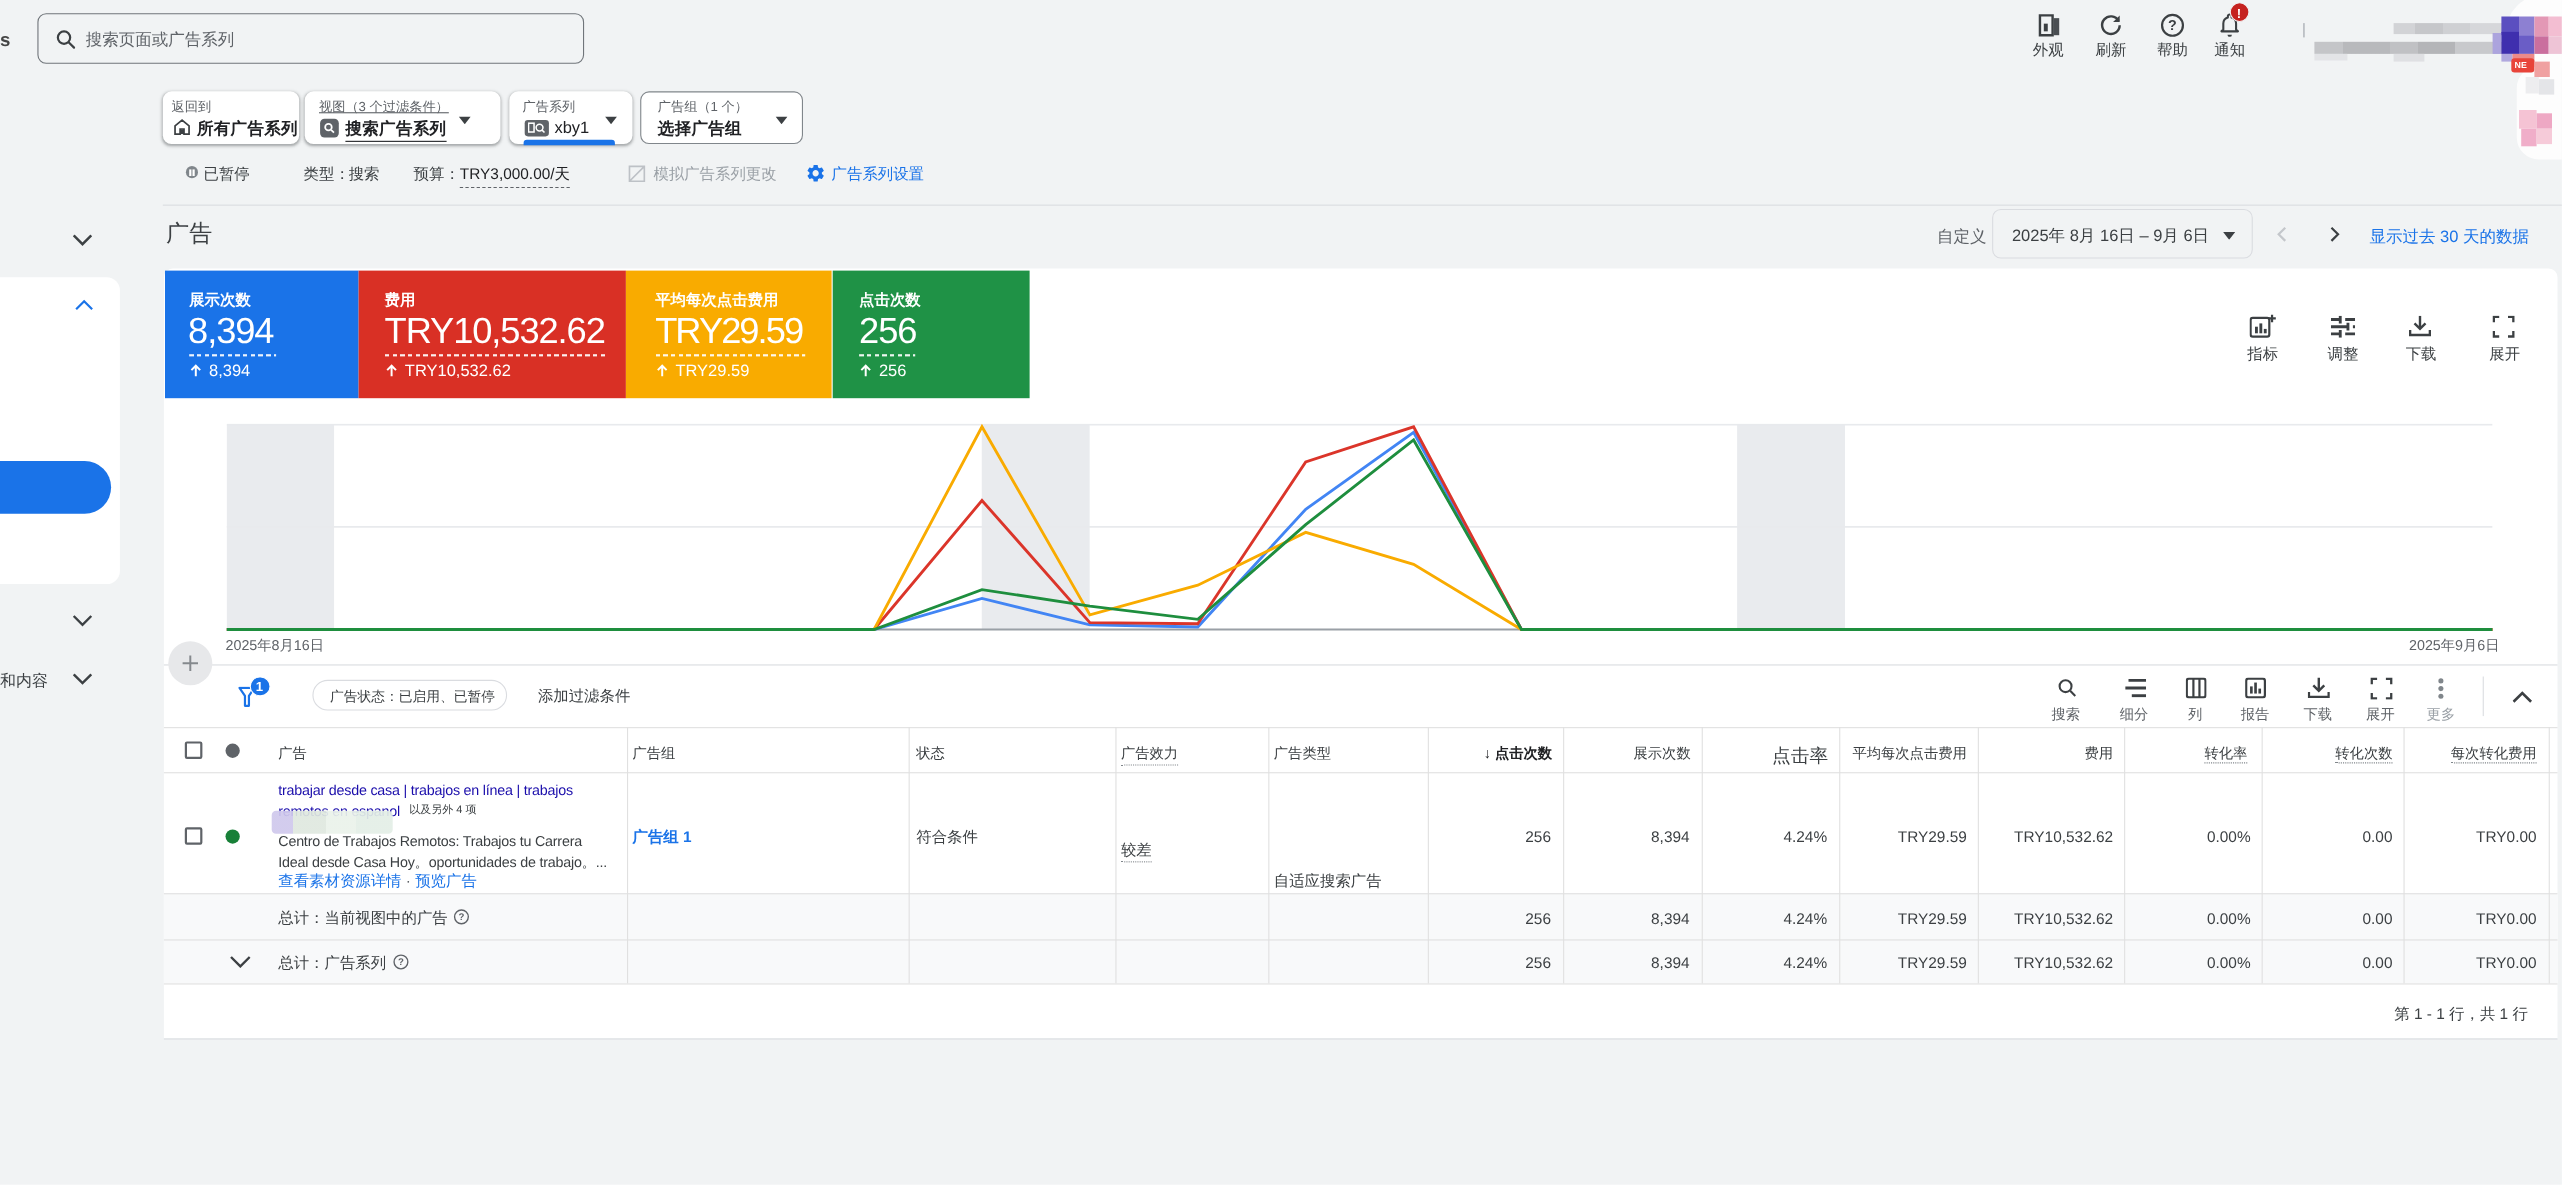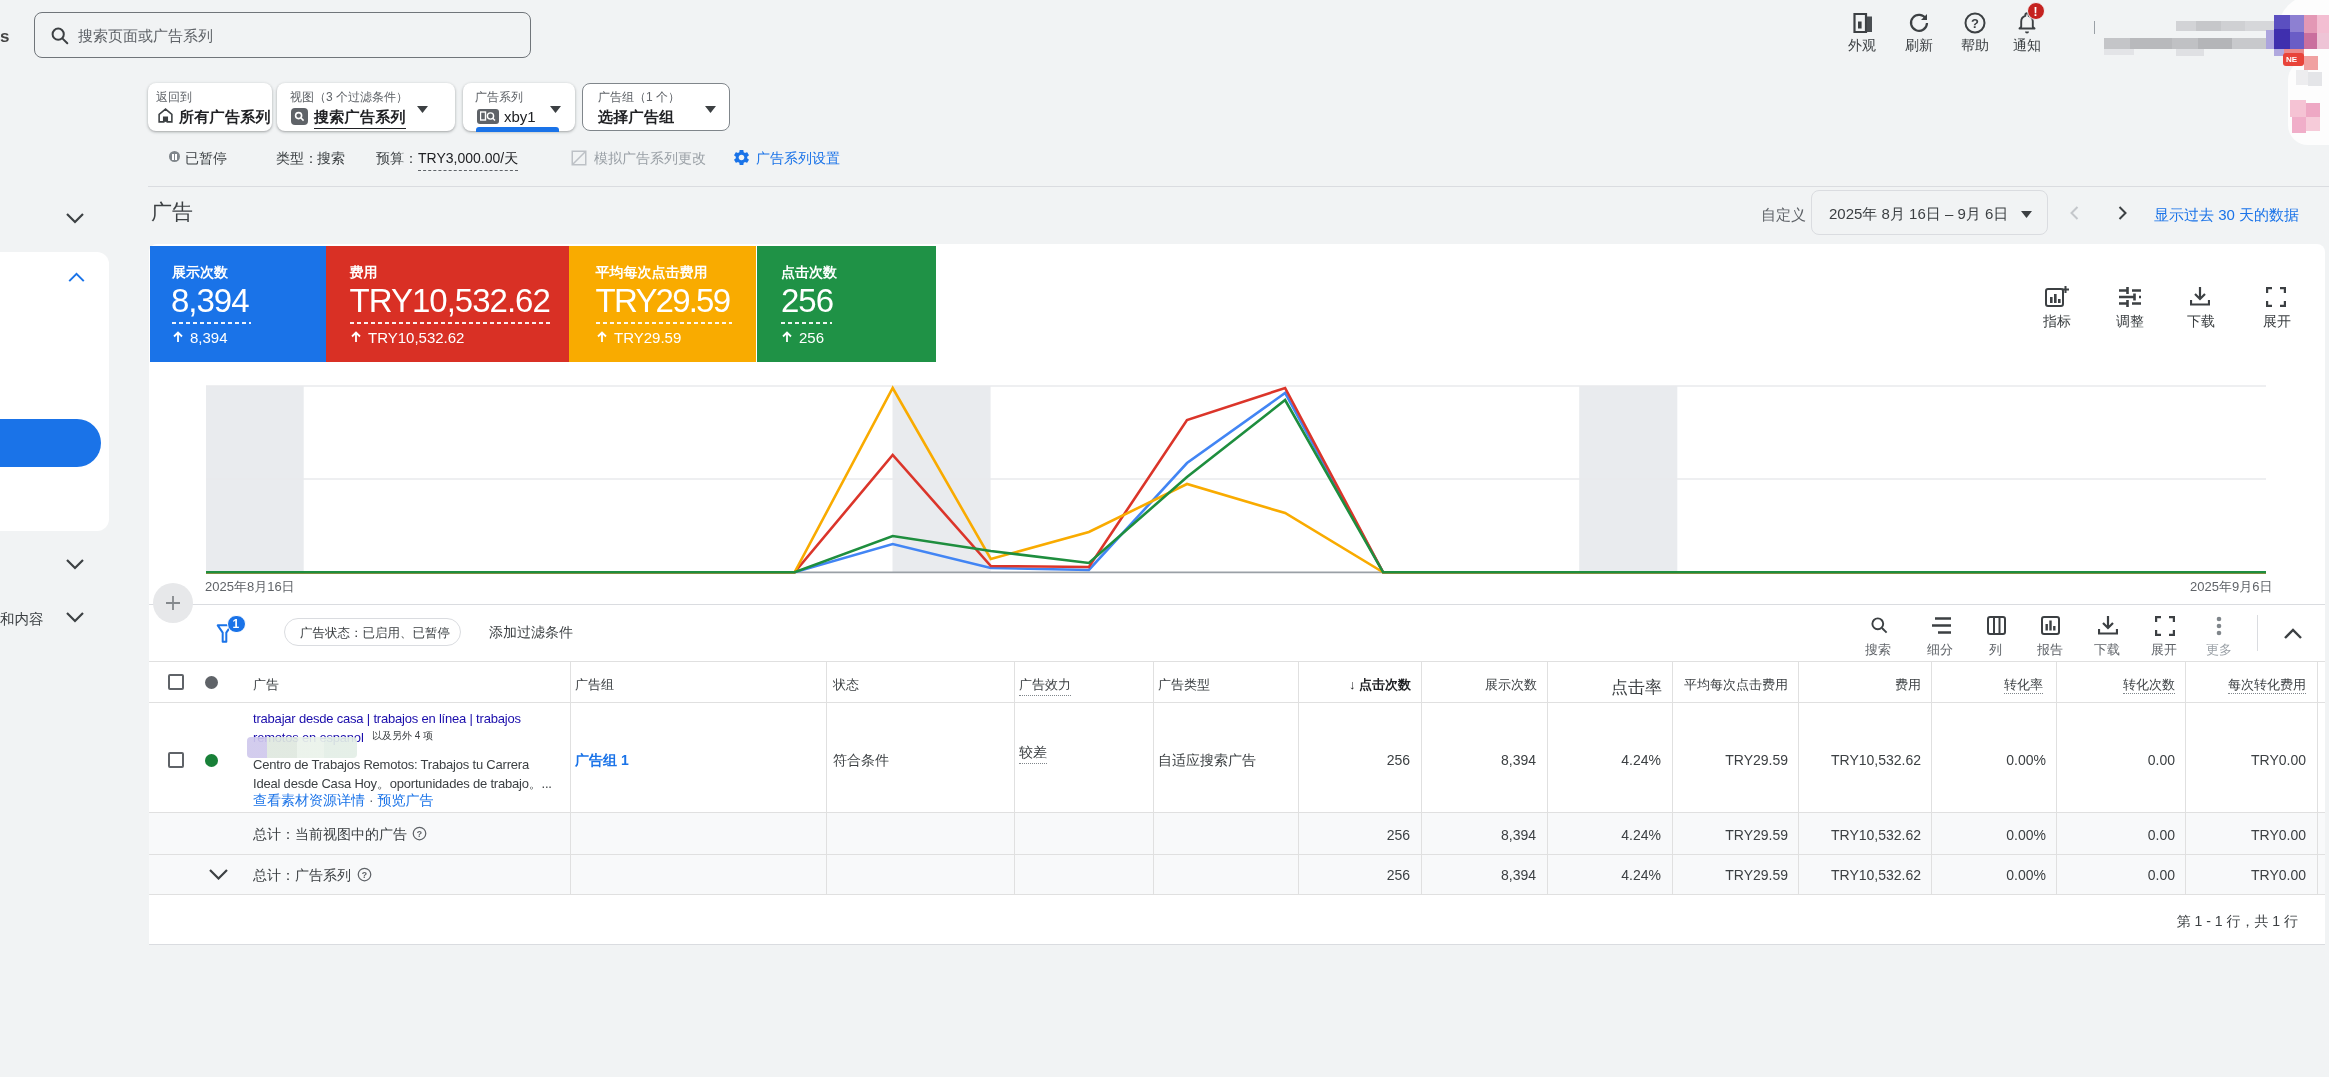--- a/index.html
+++ b/index.html
@@ -89,21 +89,21 @@
 
   <div class="a" style="left:148px;top:83px;width:124px;height:48px;background:#fff;border-radius:8px;box-shadow:0 1px 2px rgba(60,64,67,.3),0 1px 3px 1px rgba(60,64,67,.12);"></div>
   <div class="a" style="left:156px;top:89px;font-size:12px;color:#5f6368;">返回到</div>
   <svg class="a" style="left:157px;top:107px;" width="17" height="17" viewBox="0 0 24 24">
       <path d="M12 3 L3 10.5 V21 H9.5 V14.5 H14.5 V21 H21 V10.5 Z" fill="none" stroke="#3c4043" stroke-width="2.2"></path>
       <rect x="9.5" y="15" width="5" height="6" fill="#3c4043"></rect>
     </svg>
   <div class="a" style="left:179px;top:108px;font-size:15px;font-weight:bold;color:#202124;letter-spacing:.3px;">所有广告系列</div>
 
   <div class="a" style="left:277px;top:83px;width:178px;height:48px;background:#fff;border-radius:8px;box-shadow:0 1px 2px rgba(60,64,67,.3),0 1px 3px 1px rgba(60,64,67,.12);"></div>
-  <div class="a" style="left:290px;top:89px;font-size:12px;color:#5f6368;">视图（3 个过滤条件）</div>
+  <div class="a" style="left:290px;top:89px;font-size:12px;color:#5f6368;text-decoration:underline;">视图（3 个过滤条件）</div>
   <div class="a" style="left:291px;top:108px;width:17px;height:17px;background:#5f6368;border-radius:4px;"></div>
   <svg class="a" style="left:294px;top:111px;" width="11" height="11" viewBox="0 0 11 11">
       <circle cx="4.6" cy="4.6" r="3" fill="none" stroke="#fff" stroke-width="1.6"></circle>
       <line x1="7" y1="7" x2="9.6" y2="9.6" stroke="#fff" stroke-width="1.6"></line>
     </svg>
   <div class="a" style="left:314px;top:108px;font-size:15px;font-weight:bold;color:#202124;letter-spacing:.3px;border-bottom:1.5px solid #202124;padding-bottom:1px;">搜索广告系列</div>
   <svg class="a" style="left:417px;top:106px;" width="11" height="7" viewBox="0 0 11 7">
       <path d="M0 0 H11 L5.5 7 Z" fill="#3c4043"></path>
     </svg>
 
@@ -355,22 +355,22 @@
   <div class="a" style="left:253px;top:711px;font-size:13px;letter-spacing:-0.2px;color:#1a0dab;">trabajar desde casa | trabajos en línea | trabajos</div>
   <div class="a" style="left:253px;top:730px;font-size:13px;letter-spacing:-0.2px;color:#1a0dab;">remotos en espanol</div>
   <div class="a" style="left:372px;top:729px;font-size:10px;color:#3c4043;">以及另外 4 项</div>
 
   <div class="a" style="left:247px;top:737px;width:110px;height:21px;border-radius:4px;background:linear-gradient(90deg,#cfc8ec 0 18%,#dfe8df 18% 45%,#eaf2ea 45% 70%,#e3eee6 70%);opacity:.92;"></div>
   <div class="a" style="left:253px;top:757px;font-size:13px;letter-spacing:-0.2px;color:#3c4043;">Centro de Trabajos Remotos: Trabajos tu Carrera</div>
   <div class="a" style="left:253px;top:775px;font-size:13px;letter-spacing:-0.2px;color:#3c4043;">Ideal desde Casa Hoy。oportunidades de trabajo。...</div>
   <div class="a" style="left:253px;top:792px;font-size:14px;color:#1a73e8;">查看素材资源详情 <span style="color:#5f6368;">·</span> 预览广告</div>
   <div class="a" style="left:575px;top:752px;font-size:14px;color:#1a73e8;font-weight:bold;">广告组 1</div>
   <div class="a" style="left:833px;top:752px;font-size:14px;color:#3c4043;">符合条件</div>
-  <div class="a" style="left:1019px;top:744px;font-size:14px;color:#3c4043;border-bottom:1.5px dotted #80868b;padding-bottom:1px;">较差</div>
-  <div class="a" style="left:1158px;top:752px;font-size:14px;color:#3c4043;">自适应搜索广告</div>
+  <div class="a" style="left:1019px;top:764px;font-size:14px;color:#3c4043;border-bottom:1.5px dotted #80868b;padding-bottom:1px;">较差</div>
+  <div class="a" style="left:1158px;top:792px;font-size:14px;color:#3c4043;">自适应搜索广告</div>
   <div class="a" style="left:1299px;top:752px;width:111px;text-align:right;font-size:14px;color:#3c4043;">256</div>
   <div class="a" style="left:1421px;top:752px;width:115px;text-align:right;font-size:14px;color:#3c4043;">8,394</div>
   <div class="a" style="left:1546px;top:752px;width:115px;text-align:right;font-size:14px;color:#3c4043;">4.24%</div>
   <div class="a" style="left:1640px;top:752px;width:148px;text-align:right;font-size:14px;color:#3c4043;">TRY29.59</div>
   <div class="a" style="left:1795px;top:752px;width:126px;text-align:right;font-size:14px;color:#3c4043;">TRY10,532.62</div>
   <div class="a" style="left:1920px;top:752px;width:126px;text-align:right;font-size:14px;color:#3c4043;">0.00%</div>
   <div class="a" style="left:2049px;top:752px;width:126px;text-align:right;font-size:14px;color:#3c4043;">0.00</div>
   <div class="a" style="left:2180px;top:752px;width:126px;text-align:right;font-size:14px;color:#3c4043;">TRY0.00</div>
 
   <div class="a" style="left:253px;top:826px;font-size:14px;color:#3c4043;">总计：当前视图中的广告</div>

